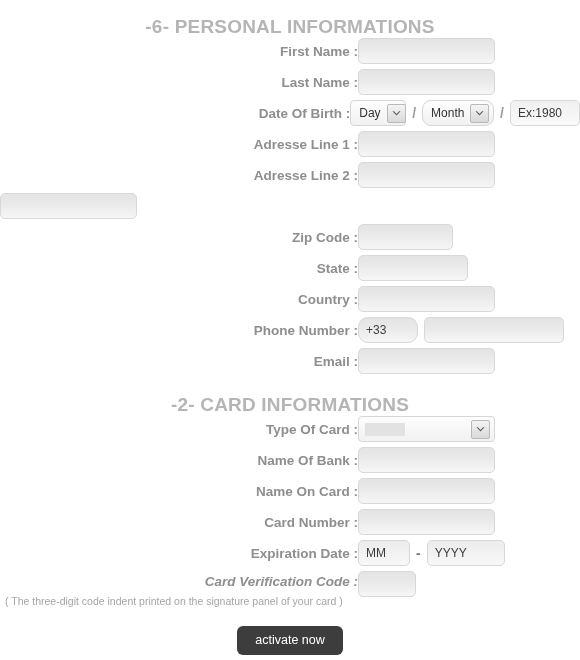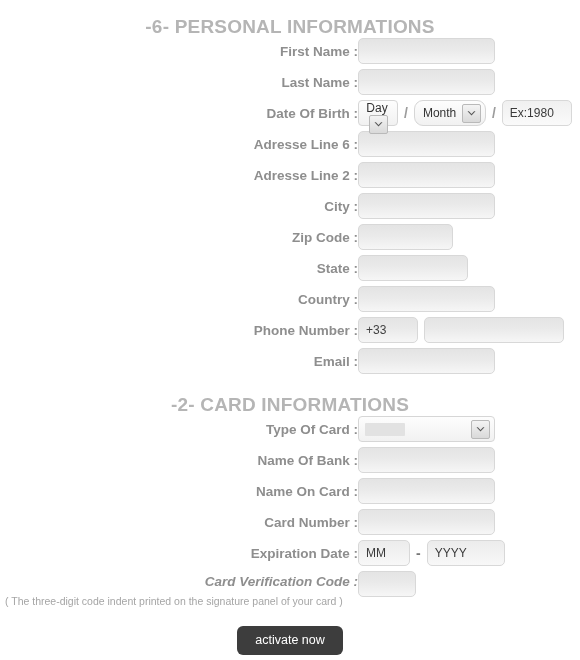--- a/index.html
+++ b/index.html
@@ -75,21 +75,21 @@
     color: #404040;
     padding: 0 7px;
     outline: none;
     box-shadow: 0 1px 0 rgba(255,255,255,0.7);
   }
   .inp::placeholder { color: #3a3a3a; opacity: 1; }
   .w-full { width: 137px; }
   .w-zip  { width: 95px; }
   .w-state{ width: 110px; }
   .w-year { width: 70px; background: linear-gradient(to bottom,#f0f0f0 0%,#fafafa 100%); }
-  .w-phone-prefix { width: 60px; }
+  .w-phone-prefix { width: 60px; border-radius: 10px; }
   .w-phone-main   { width: 140px; margin-left: 6px; }
   .w-mm   { width: 52px; background: linear-gradient(to bottom,#ececec 0%,#f8f8f8 100%); }
   .w-yyyy { width: 78px; background: linear-gradient(to bottom,#ececec 0%,#f8f8f8 100%); }
   .w-cvc  { width: 58px; }
 
   
   .sel {
     box-sizing: border-box;
     height: 26px;
     border: 1px solid #d6d6d6;
@@ -115,21 +115,21 @@
     height: 17px;
     border: 1px solid #b9b9b9;
     border-radius: 2px;
     background: linear-gradient(to bottom, #f4f4f4 0%, #d9d9d9 100%);
     display: flex;
     align-items: center;
     justify-content: center;
     flex: 0 0 17px;
   }
   .arrow-btn svg { display: block; }
-  .sel-day   { width: 40px; flex-direction: column; }
+  .sel-day   { width: 56px; }
   .sel-month { width: 72px; border-radius: 9px; }
   .sel-card  { width: 137px; }
   .sel-card .blank-swatch {
     width: 40px;
     height: 13px;
     background: #e2e2e2;
     border-radius: 1px;
     margin-left: 2px;
   }
   .slash {
@@ -218,35 +218,34 @@
                 <path d="M0.5 1.2 L4.5 5.4 L8.5 1.2 L7.1 1.2 L4.5 3.9 L1.9 1.2 Z" fill="#555"></path>
               </svg>
           </span>
         </div>
         <span class="slash">/</span>
         <input class="inp w-year" type="text" placeholder="Ex:1980" style="">
       </div>
     </div>
 
     <div class="row">
-      <div class="label-cell">Adresse Line 6 :</div>
+      <div class="label-cell">Adresse Line 1 :</div>
       <div class="field-cell">
         <input class="inp w-full" type="text" placeholder="" style="">
       </div>
     </div>
 
     <div class="row">
       <div class="label-cell">Adresse Line 2 :</div>
       <div class="field-cell">
         <input class="inp w-full" type="text" placeholder="" style="">
       </div>
     </div>
 
     <div class="row">
-      <div class="label-cell">City :</div>
       <div class="field-cell">
         <input class="inp w-full" type="text" placeholder="" style="">
       </div>
     </div>
 
     <div class="row">
       <div class="label-cell">Zip Code :</div>
       <div class="field-cell">
         <input class="inp w-zip" type="text" placeholder="" style="">
       </div>

